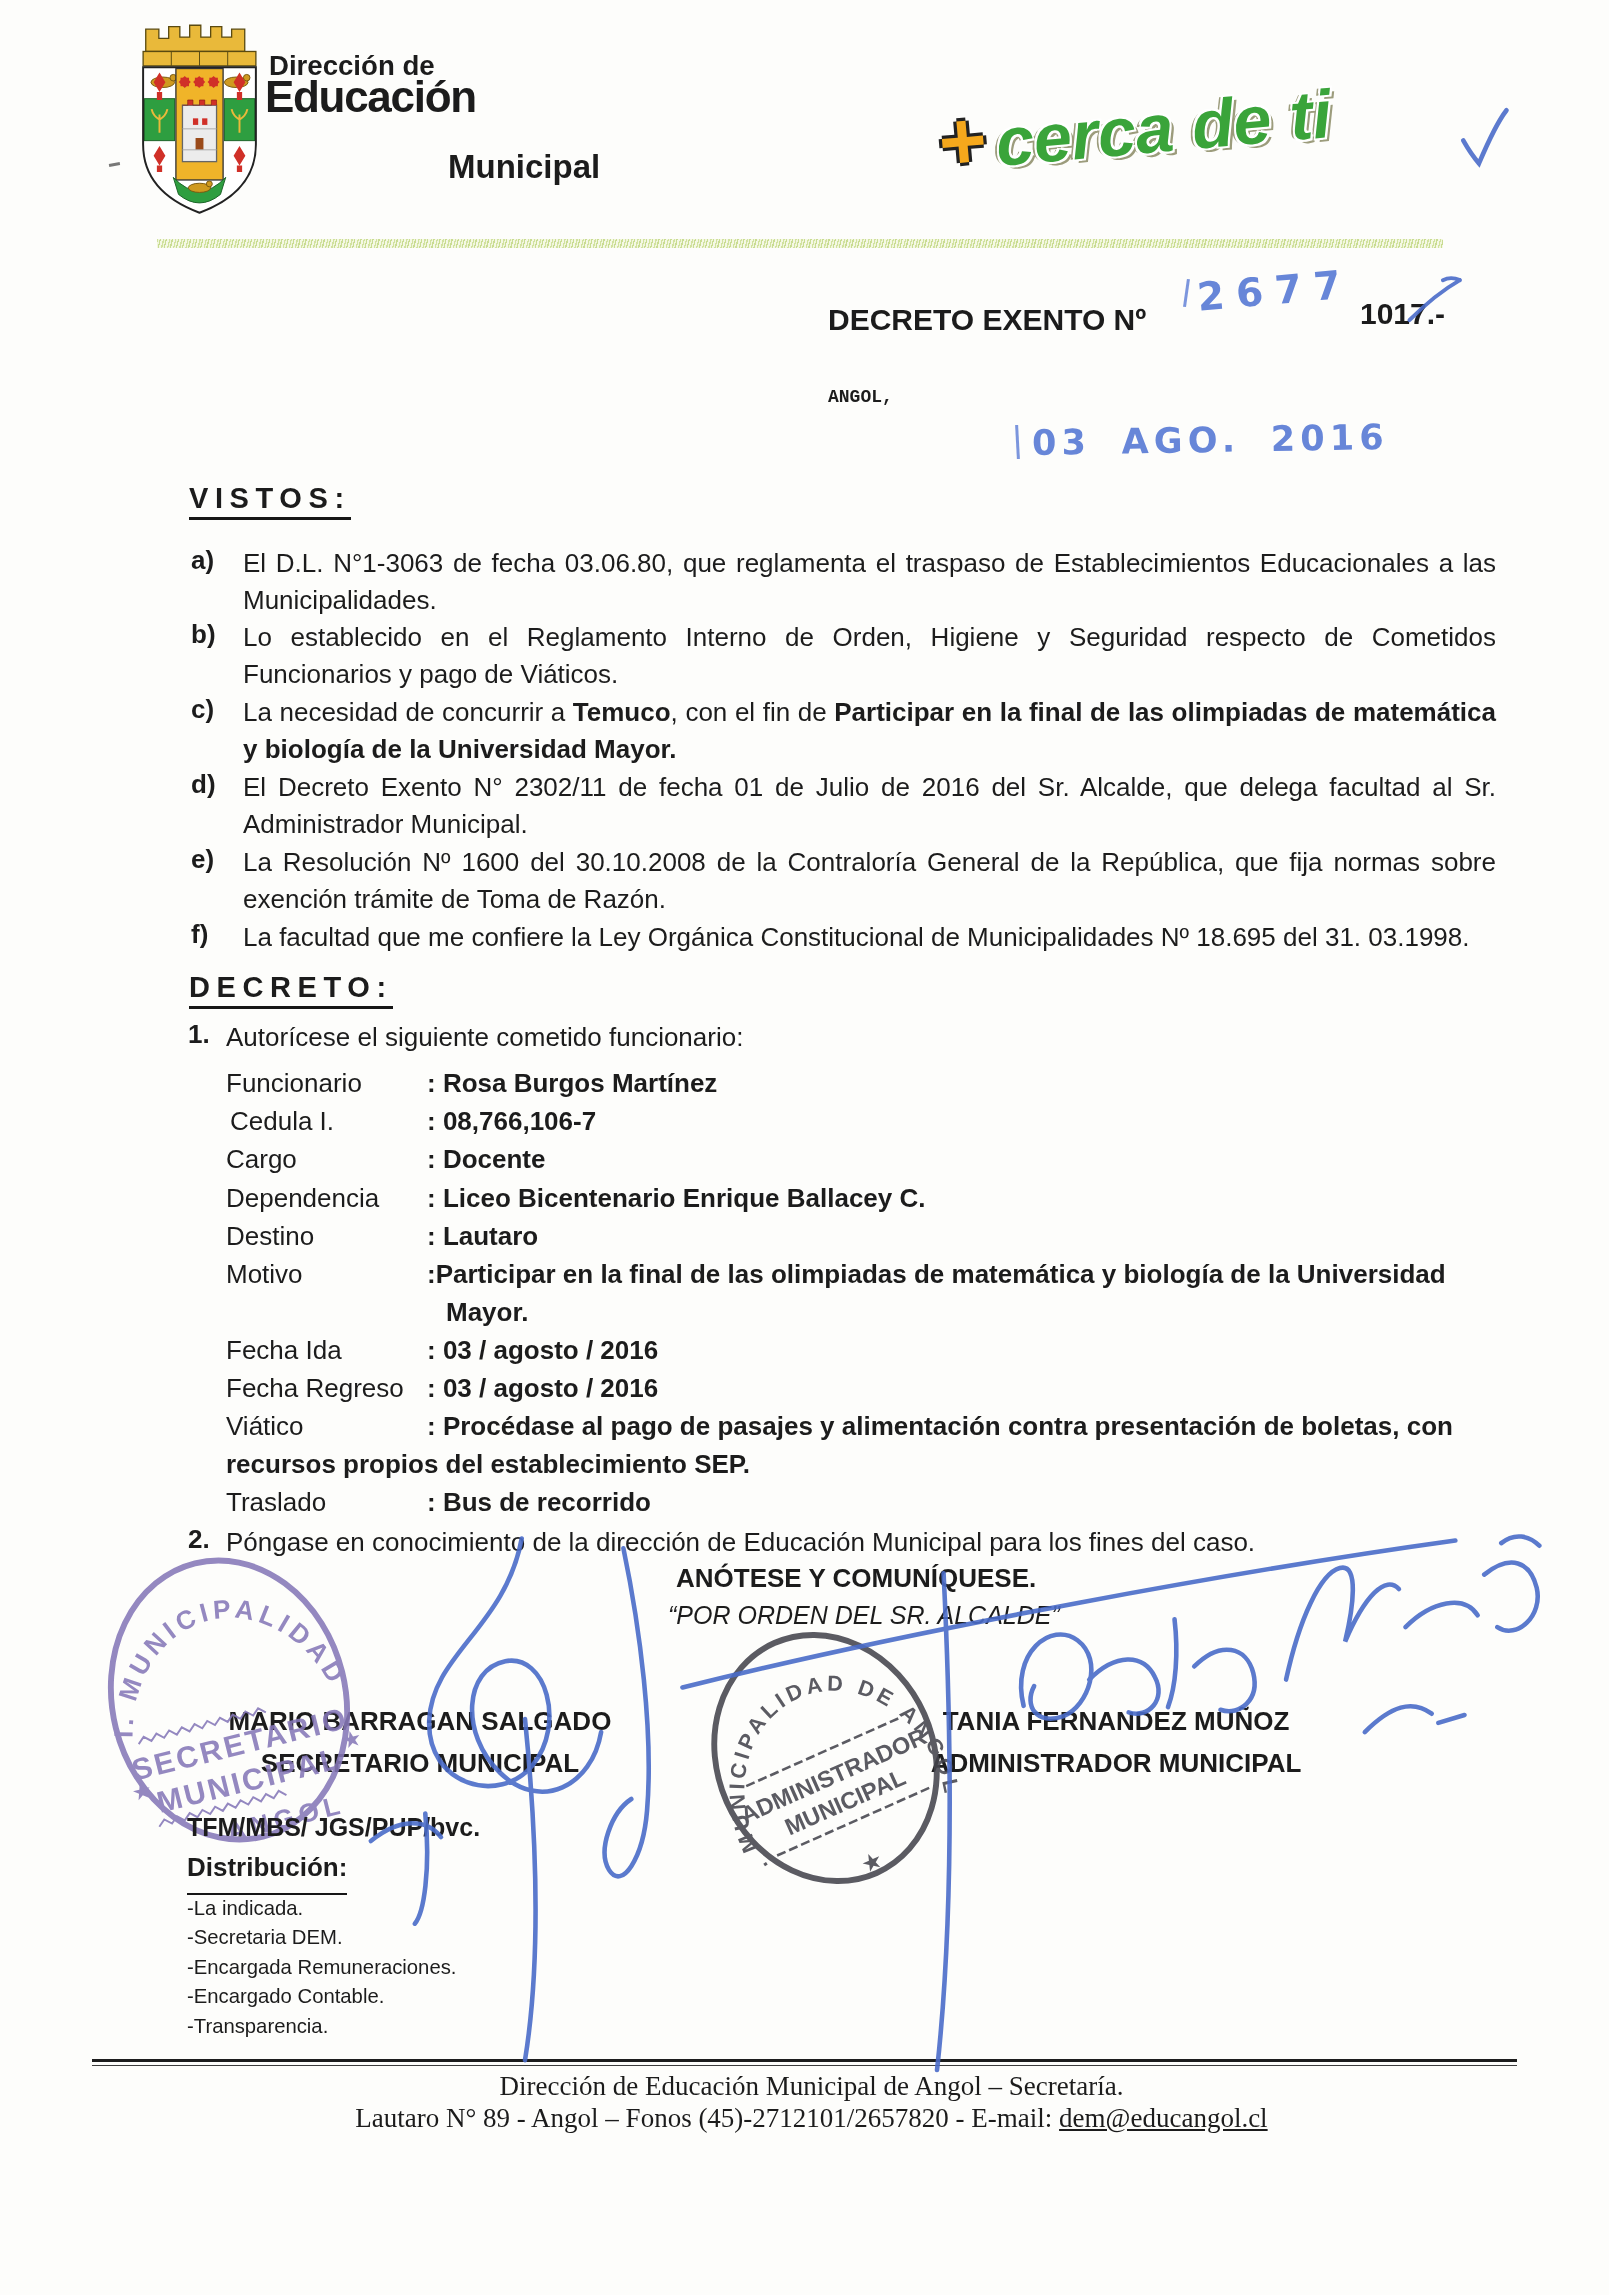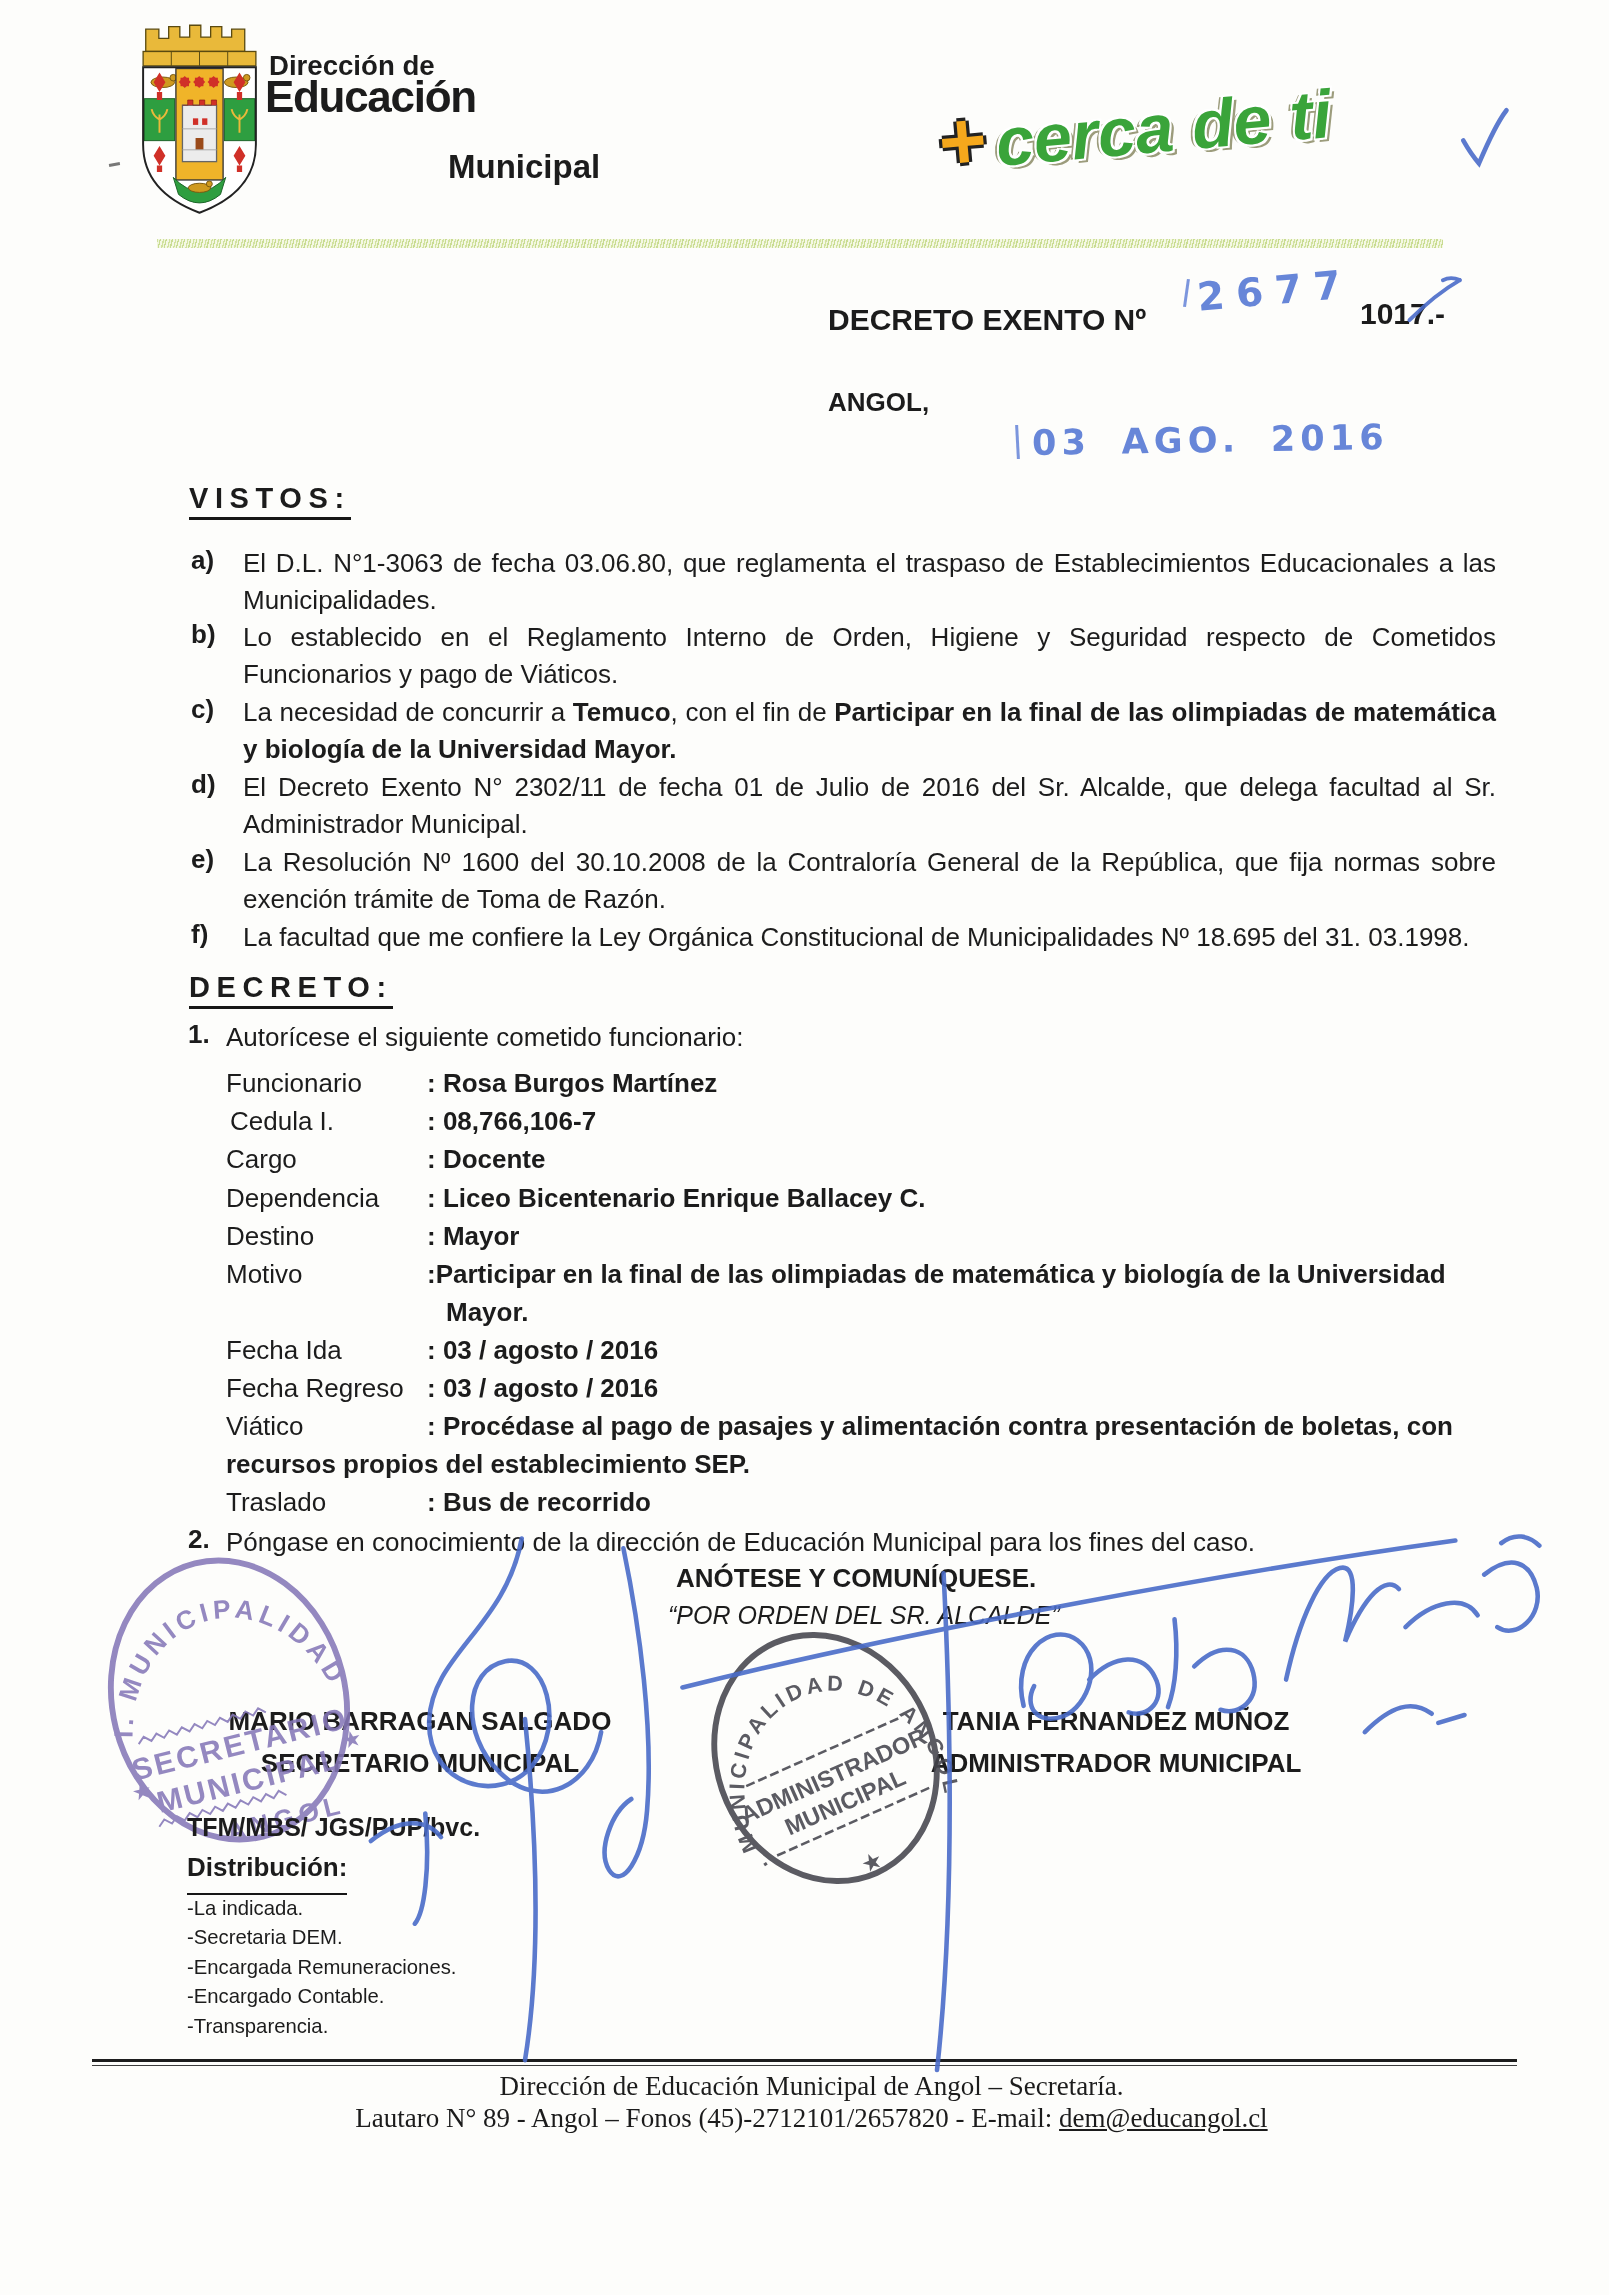--- a/index.html
+++ b/index.html
@@ -15,21 +15,21 @@
   .para{width:1253px;}
   .flabel{font-size:26px;}
   .fvalue{font-weight:bold;font-size:26px;}
   .dept1{font-size:27.6px;font-weight:bold;letter-spacing:0px;}
   .dept2{font-size:44px;font-weight:bold;letter-spacing:-1.3px;}
   .dept3{font-size:33px;font-weight:bold;}
   .title-label{font-size:30px;font-weight:bold;}
   .stamp-blue{color:#5b7cd6;font-weight:bold;font-family:"DejaVu Sans",sans-serif;opacity:.92;}
   .stamp-num{font-size:39px;letter-spacing:11.8px;transform:rotate(-5deg);}
   .stamp-date{font-size:35px;letter-spacing:5.2px;word-spacing:13px;transform:rotate(-1deg);}
-  .city{font-size:26px;font-weight:bold;}
+  .city{font-size:18px;font-weight:bold;font-family:Liberation Mono, monospace;}
   .typed-num{font-size:30px;font-weight:bold;}
   .order1{font-size:26px;font-weight:bold;}
   .order2{font-size:25px;font-style:italic;}
   .sig-name{font-size:26px;font-weight:bold;text-align:center;}
   .initials{font-size:25px;font-weight:bold;}
   .dist-head{font-size:26px;font-weight:bold;border-bottom:2.6px solid #161616;
              padding-bottom:10px;display:inline-block;}
   .dist-item{font-size:20.3px;line-height:29.5px;}
   .footer-text{font-family:"Liberation Serif",serif;font-size:27px;text-align:center;width:100%;margin-left:7px;}
   .email{text-decoration:underline;}
@@ -172,21 +172,21 @@
   <div class="abs flabel" style="left:230px;top:1106px">Cedula I.</div>
   <div class="abs fvalue" style="left:427px;top:1106px">: 08,766,106-7</div>
 
   <div class="abs flabel" style="left:226px;top:1144px">Cargo</div>
   <div class="abs fvalue" style="left:427px;top:1144px">: Docente</div>
 
   <div class="abs flabel" style="left:226px;top:1183px">Dependencia</div>
   <div class="abs fvalue" style="left:427px;top:1183px">: Liceo Bicentenario Enrique Ballacey C.</div>
 
   <div class="abs flabel" style="left:226px;top:1221px">Destino</div>
-  <div class="abs fvalue" style="left:427px;top:1221px">: Mayor</div>
+  <div class="abs fvalue" style="left:427px;top:1221px">: Lautaro</div>
 
   <div class="abs flabel" style="left:226px;top:1259px">Motivo</div>
   <div class="abs fvalue justify" style="left:427px;top:1259px;width:1071px">:Participar en la final de las olimpiadas de matemática y biología de la Universidad</div>
   <div class="abs fvalue" style="left:446px;top:1297px">Mayor.</div>
 
   <div class="abs flabel" style="left:226px;top:1335px">Fecha Ida</div>
   <div class="abs fvalue" style="left:427px;top:1335px">: 03 / agosto / 2016</div>
 
   <div class="abs flabel" style="left:226px;top:1373px">Fecha Regreso</div>
   <div class="abs fvalue" style="left:427px;top:1373px">: 03 / agosto / 2016</div>

